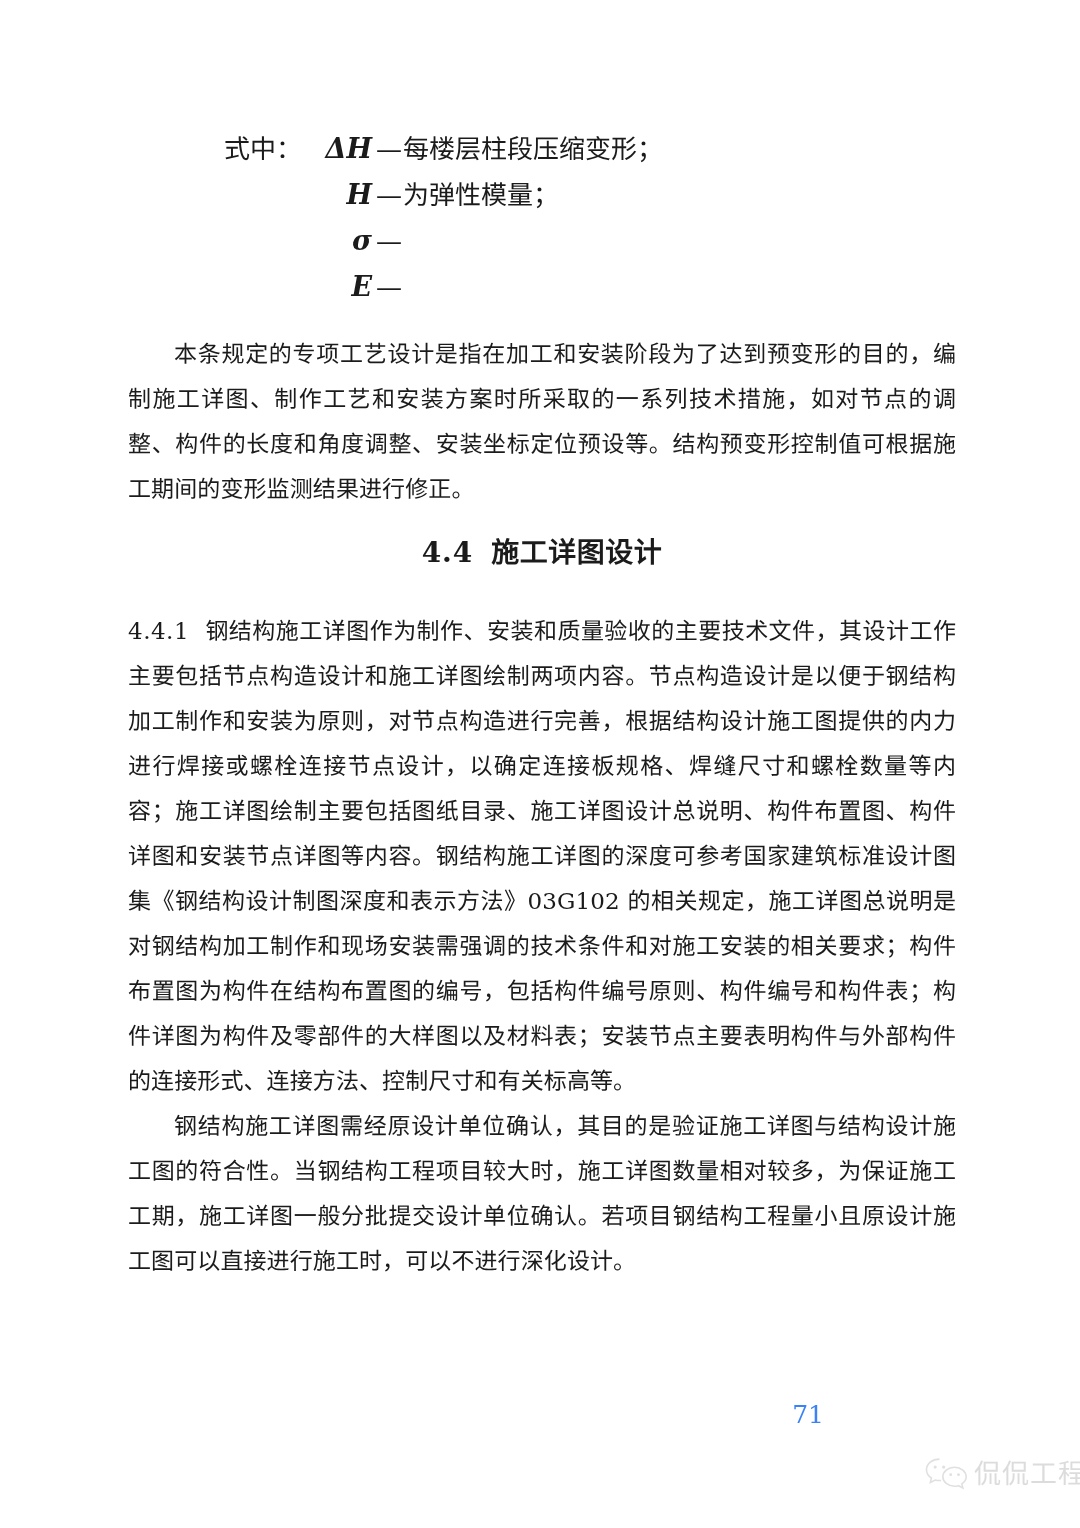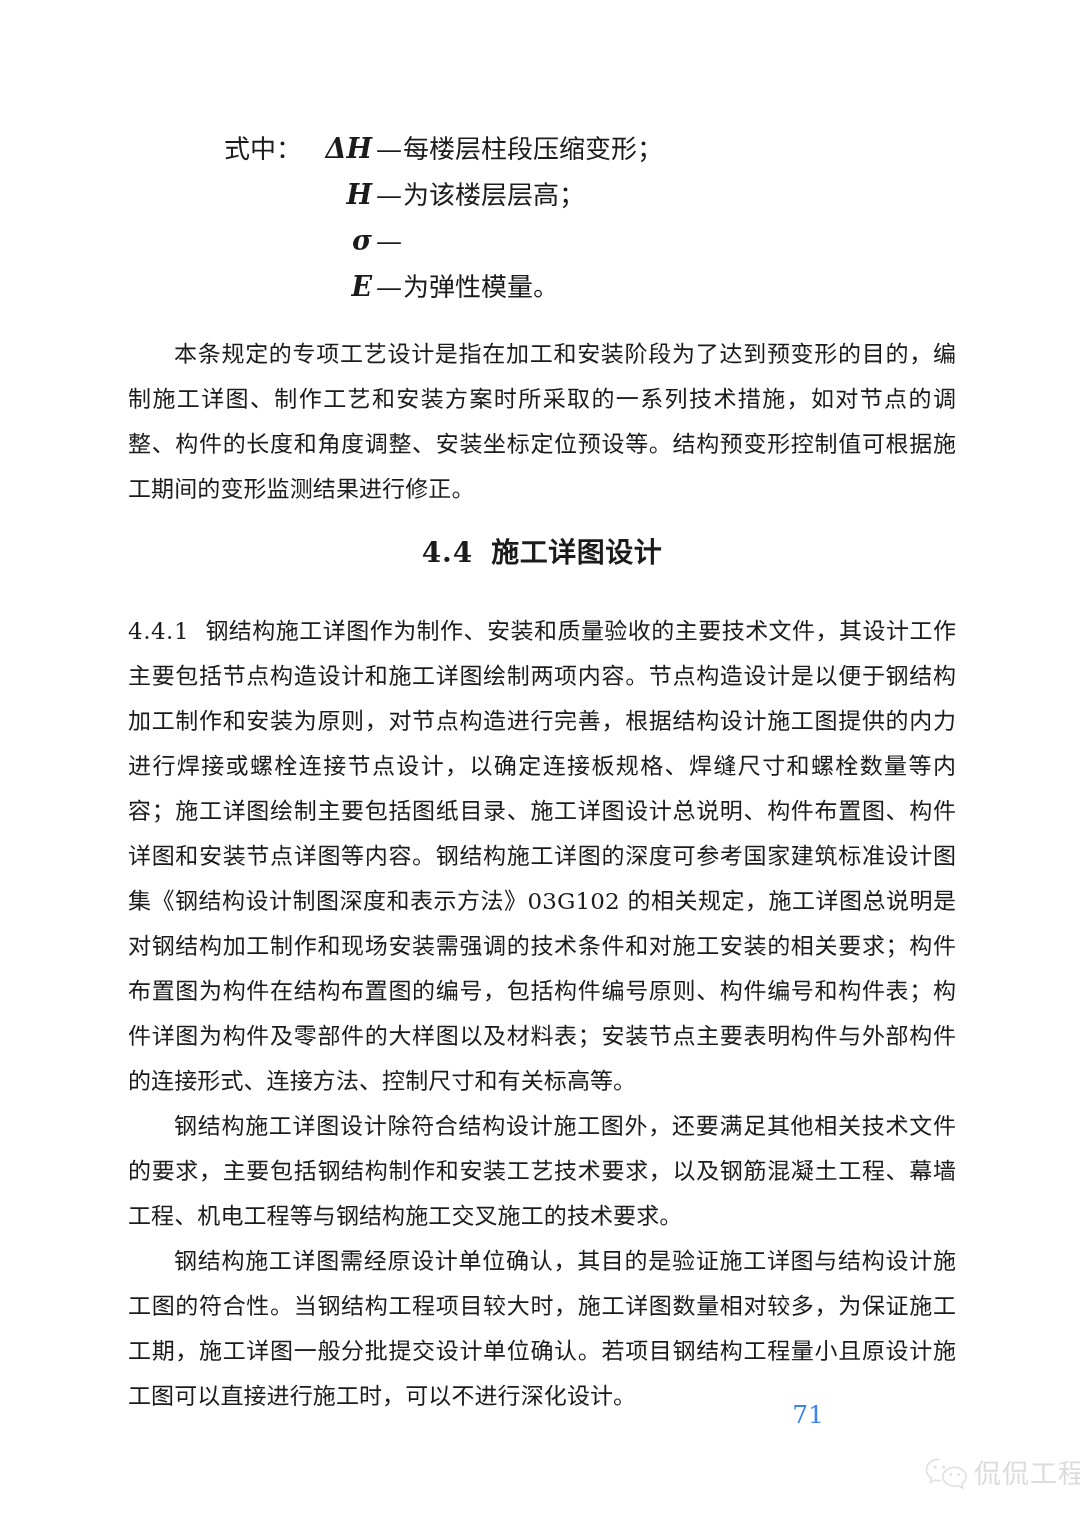--- a/index.html
+++ b/index.html
@@ -159,47 +159,45 @@
         <span class="legend-lead">式中：</span>
         <span class="legend-sym">ΔH</span>
         <span class="legend-dash">—</span>
         <span class="legend-desc">每楼层柱段压缩变形；</span>
       </div>
 
       <div class="legend-row">
         <span class="legend-lead"></span>
         <span class="legend-sym">H</span>
         <span class="legend-dash">—</span>
-        <span class="legend-desc">为该楼层层高；</span>
+        <span class="legend-desc">为弹性模量；</span>
       </div>
 
       <div class="legend-row">
         <span class="legend-lead"></span>
         <span class="legend-sym greek">σ</span>
         <span class="legend-dash">—</span>
       </div>
 
       <div class="legend-row">
         <span class="legend-lead"></span>
         <span class="legend-sym">E</span>
         <span class="legend-dash">—</span>
-        <span class="legend-desc">为弹性模量。</span>
       </div>
 
     </div>
 
     <p class="para indent">本条规定的专项工艺设计是指在加工和安装阶段为了达到预变形的目的，编制施工详图、制作工艺和安装方案时所采取的一系列技术措施，如对节点的调整、构件的长度和角度调整、安装坐标定位预设等。结构预变形控制值可根据施工期间的变形监测结果进行修正。</p>
 
     <div class="section-heading">
       <span class="num">4.4</span><span>施工详图设计</span>
     </div>
 
     <p class="para hang"><span class="clause-no">4.4.1</span><span>钢结构施工详图作为制作、安装和质量验收的主要技术文件，其设计工作主要包括节点构造设计和施工详图绘制两项内容。节点构造设计是以便于钢结构加工制作和安装为原则，对节点构造进行完善，根据结构设计施工图提供的内力进行焊接或螺栓连接节点设计，以确定连接板规格、焊缝尺寸和螺栓数量等内容；施工详图绘制主要包括图纸目录、施工详图设计总说明、构件布置图、构件详图和安装节点详图等内容。钢结构施工详图的深度可参考国家建筑标准设计图集《钢结构设计制图深度和表示方法》03G102 的相关规定，施工详图总说明是对钢结构加工制作和现场安装需强调的技术条件和对施工安装的相关要求；构件布置图为构件在结构布置图的编号，包括构件编号原则、构件编号和构件表；构件详图为构件及零部件的大样图以及材料表；安装节点主要表明构件与外部构件的连接形式、连接方法、控制尺寸和有关标高等。</span></p>
 
-    <p class="para indent">钢结构施工详图设计除符合结构设计施工图外，还要满足其他相关技术文件的要求，主要包括钢结构制作和安装工艺技术要求，以及钢筋混凝土工程、幕墙工程、机电工程等与钢结构施工交叉施工的技术要求。</p>
 
     <p class="para indent">钢结构施工详图需经原设计单位确认，其目的是验证施工详图与结构设计施工图的符合性。当钢结构工程项目较大时，施工详图数量相对较多，为保证施工工期，施工详图一般分批提交设计单位确认。若项目钢结构工程量小且原设计施工图可以直接进行施工时，可以不进行深化设计。</p>
 
   </div>
 
   <div class="page-number">71</div>
 
   <div class="watermark">
     <svg class="wm-icon" viewBox="0 0 52 40" aria-hidden="true">
       <g fill="none" stroke="#9a9a9a" stroke-width="1.8">

